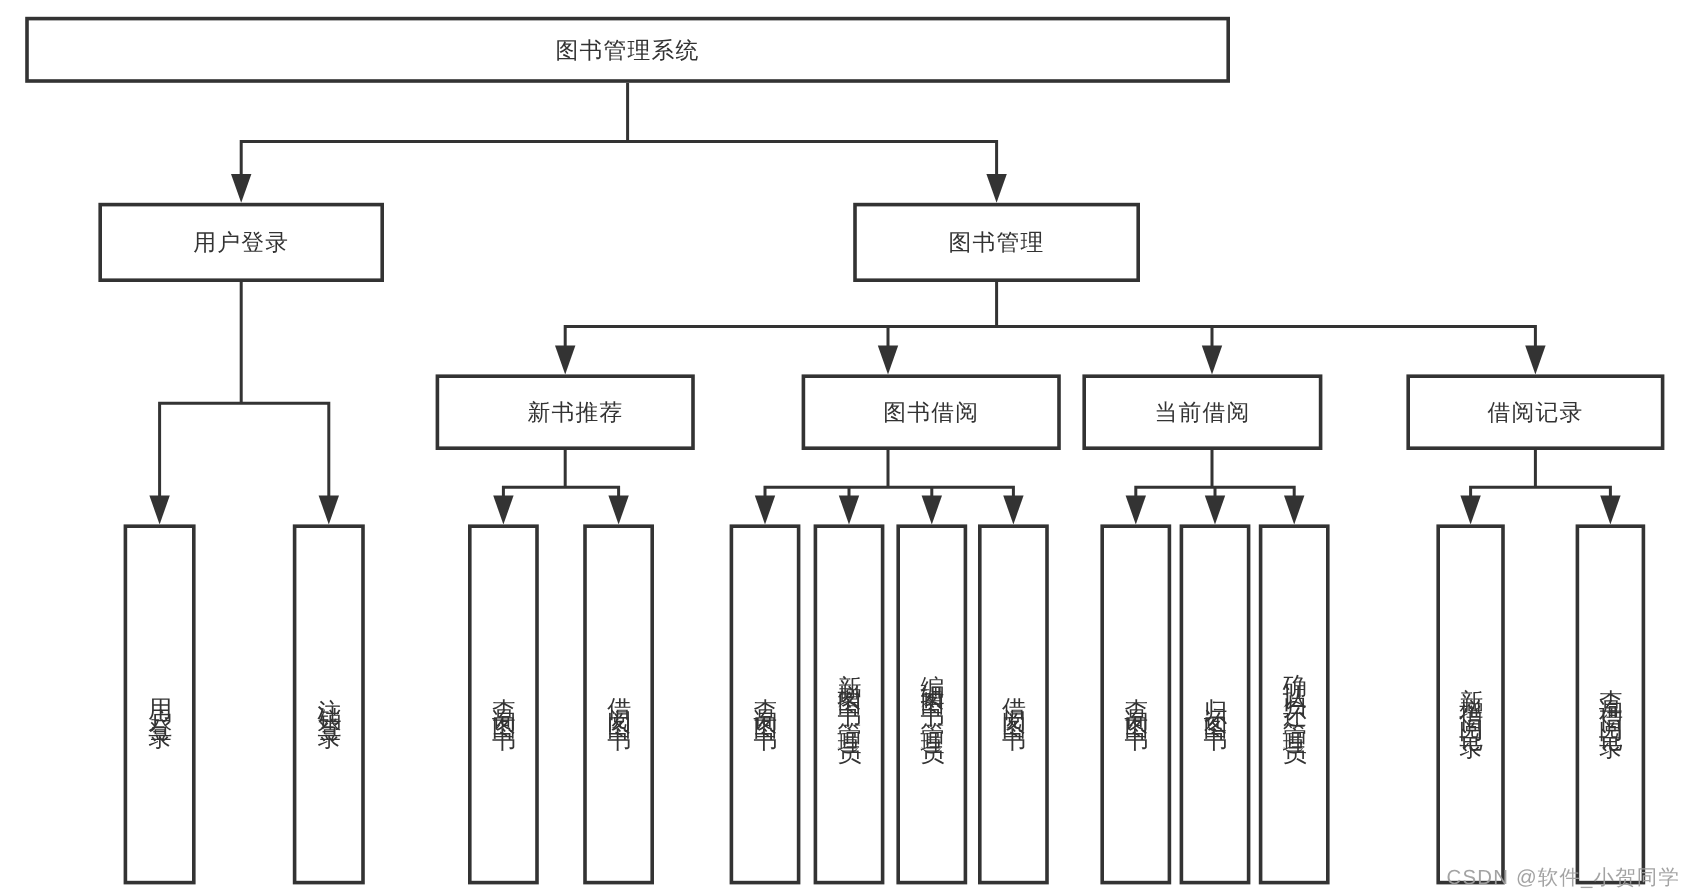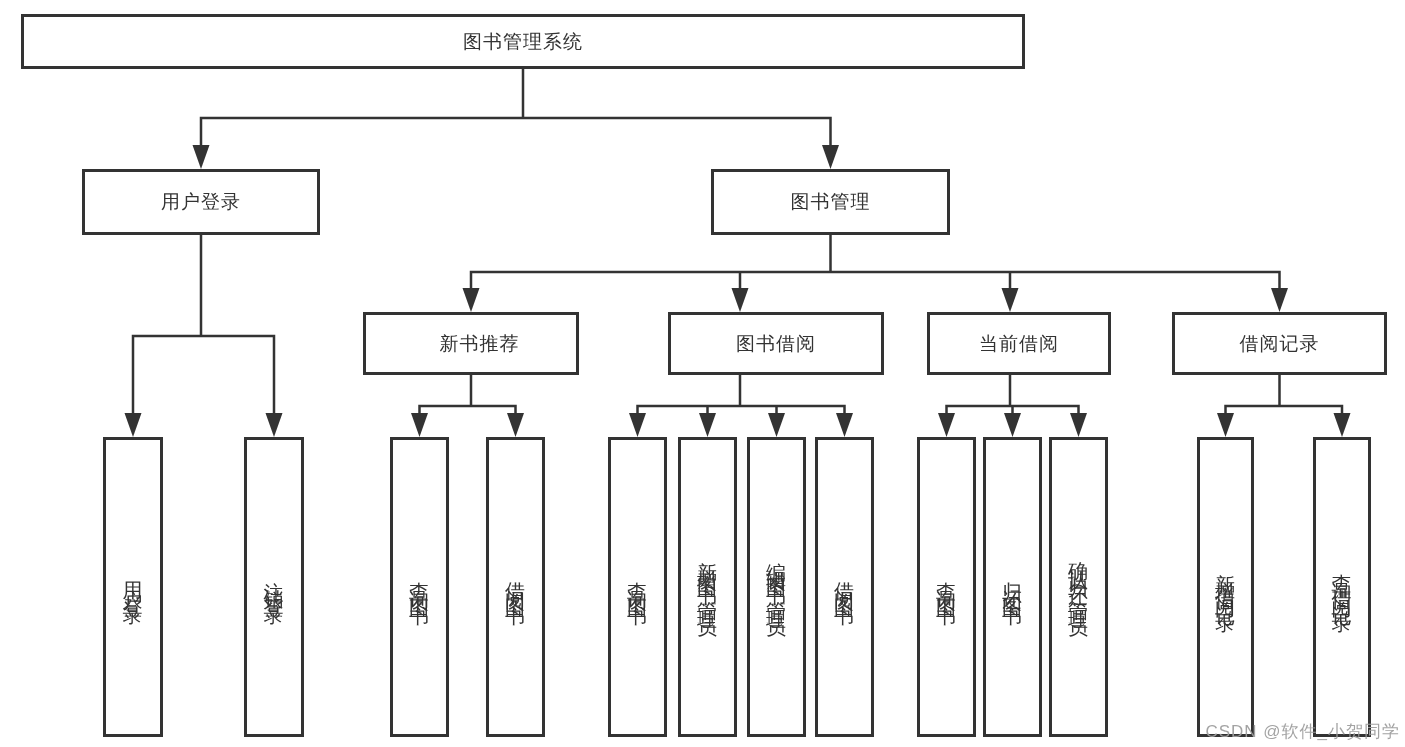--- a/index.html
+++ b/index.html
@@ -110,21 +110,21 @@
   <div class="node lvl1" style="left:711px; width:239px;">
     <span class="hlabel">图书管理</span>
   </div>
 
   <div class="node lvl2" style="left:363px; width:216px;padding-left:17px;">
     <span class="hlabel">新书推荐</span>
   </div>
   <div class="node lvl2" style="left:632px; width:216px;margin-left:36px;">
     <span class="hlabel">图书借阅</span>
   </div>
-  <div class="node lvl2" style="left:902px; width:184px;margin-left:25px;">
+  <div class="node lvl2" style="left:902px; width:200px;">
     <span class="hlabel">当前借阅</span>
   </div>
   <div class="node lvl2" style="left:1172px; width:215px;">
     <span class="hlabel">借阅记录</span>
   </div>
 
   <div class="node leaf" style="left:103px; width:60px;">
     <span class="vtext">用户登录</span>
   </div>
   <div class="node leaf" style="left:244px; width:60px;">

